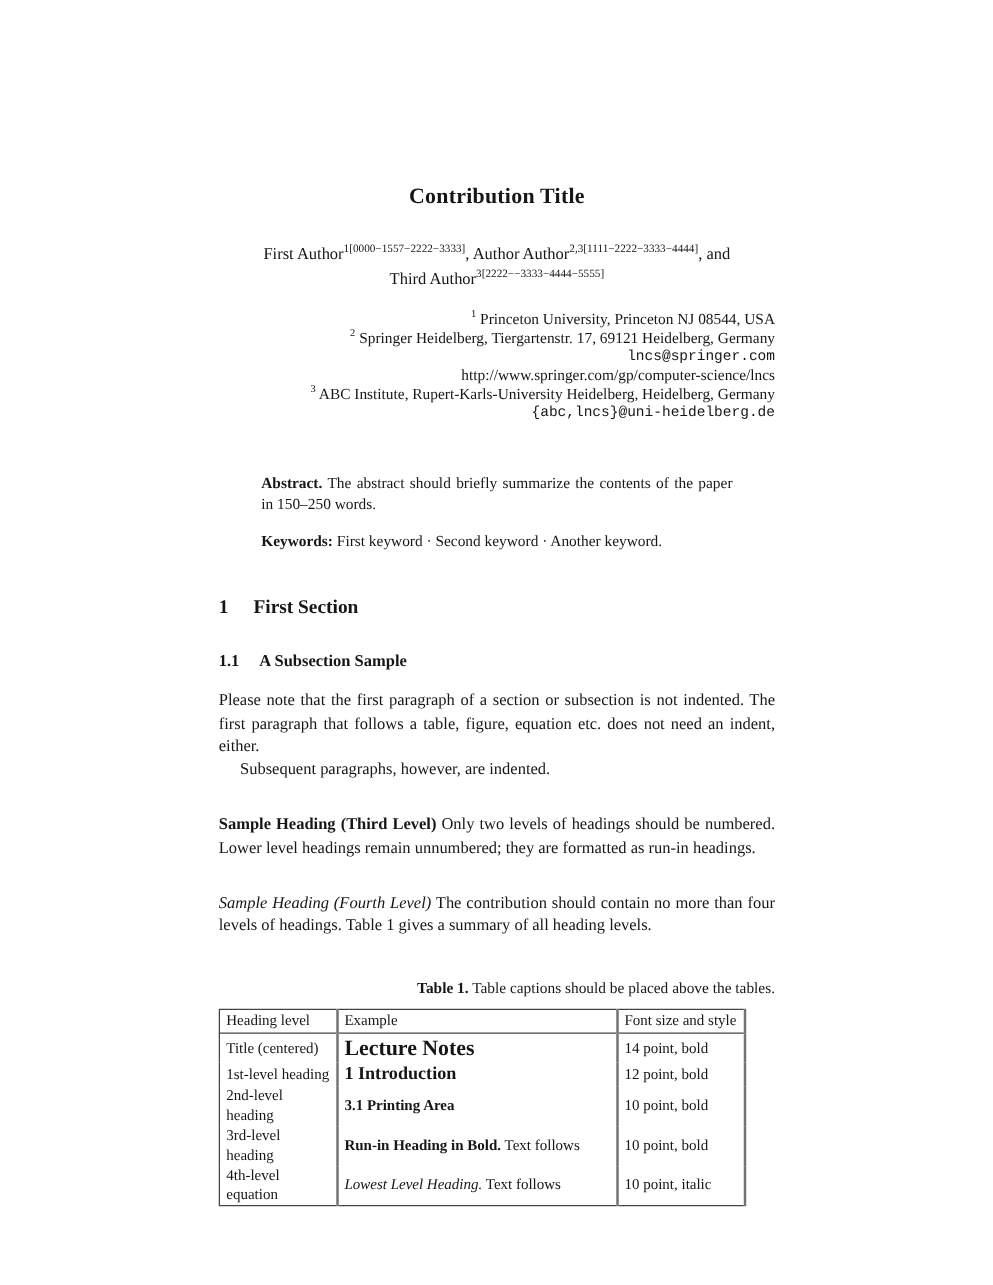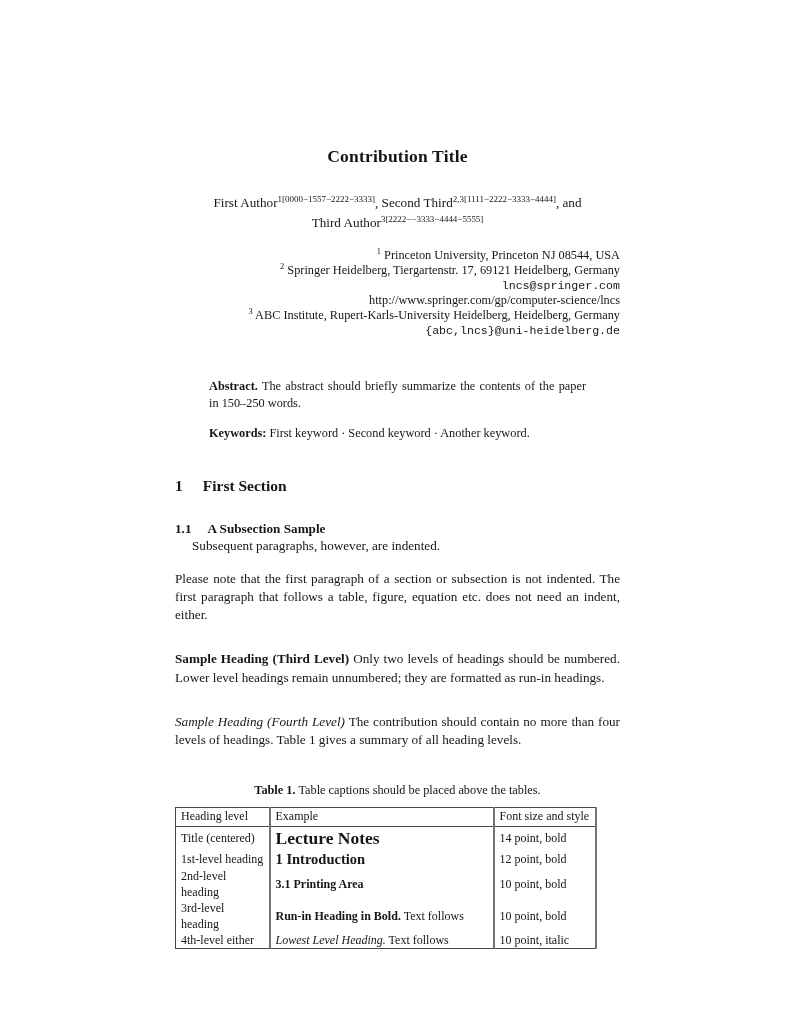--- a/index.html
+++ b/index.html
@@ -71,21 +71,21 @@
     line-height: 1.38;
     text-align: justify;
   }
   .para.indent { margin: 0; text-indent: 17px; }
   .runin { margin-top: 26px; }
   .runin .rh { font-weight: bold; }
   .runin .rh.italic { font-weight: normal; font-style: italic; }
   .caption {
     margin: 34px 0 0;
     font-size: 12.3px;
-    text-align: center;
+    text-align: right;
   }
   table.lncs-table {
     margin-top: 9px;
     border-collapse: collapse;
     table-layout: fixed;
     width: 420px;
     font-size: 12px;
   }
   table.lncs-table th, table.lncs-table td {
     border-left: 1px solid #444;
@@ -108,43 +108,43 @@
 </style>
 </head>
 <body>
 
 <div class="page">
 
   <h1 class="title">Contribution Title</h1>
 
   <div class="authors">
     <span>First Author</span><sup>1[0000−1557−2222−3333]</sup><span>, </span>
-    <span>Second Third</span><sup>2,3[1111−2222−3333−4444]</sup><span>, and</span><br>
+    <span>Author Author</span><sup>2,3[1111−2222−3333−4444]</sup><span>, and</span><br>
     <span>Third Author</span><sup>3[2222−−3333−4444−5555]</sup>
   </div>
 
   <div class="affils">
     <div class="affil"><sup>1</sup> <span>Princeton University, Princeton NJ 08544, USA</span></div>
     <div class="affil"><sup>2</sup> <span>Springer Heidelberg, Tiergartenstr. 17, 69121 Heidelberg, Germany</span></div>
     <div class="affil mono">lncs@springer.com</div>
     <div class="affil">http://www.springer.com/gp/computer-science/lncs</div>
     <div class="affil"><sup>3</sup> <span>ABC Institute, Rupert-Karls-University Heidelberg, Heidelberg, Germany</span></div>
     <div class="affil mono">{abc,lncs}@uni-heidelberg.de</div>
   </div>
 
   <p class="abstract"><b>Abstract.</b> <span>The abstract should briefly summarize the contents of the paper in 150–250 words.</span></p>
 
   <p class="keywords"><b>Keywords:</b> <span>First keyword · Second keyword · Another keyword.</span></p>
 
   <h2 class="section-h"><span class="secnum">1</span><span>First Section</span></h2>
 
   <h3 class="subsection-h"><span class="secnum">1.1</span><span>A Subsection Sample</span></h3>
 
+  <p class="para">Please note that the first paragraph of a section or subsection is not indented. The first paragraph that follows a table, figure, equation etc. does not need an indent, either.</p>
   <p class="para indent">Subsequent paragraphs, however, are indented.</p>
-  <p class="para">Please note that the first paragraph of a section or subsection is not indented. The first paragraph that follows a table, figure, equation etc. does not need an indent, either.</p>
 
   <p class="para runin"><span class="rh">Sample Heading (Third Level)</span><span> Only two levels of headings should be numbered. Lower level headings remain unnumbered; they are formatted as run-in headings.</span></p>
 
   <p class="para runin"><span class="rh italic">Sample Heading (Fourth Level)</span><span> The contribution should contain no more than four levels of headings. Table 1 gives a summary of all heading levels.</span></p>
 
   <p class="caption"><b>Table 1.</b> <span>Table captions should be placed above the tables.</span></p>
 
   <table class="lncs-table">
     <colgroup>
       <col style="width:94px">
@@ -173,20 +173,20 @@
         <td>2nd-level heading</td>
         <td><span class="ex-h2">3.1 Printing Area</span><span></span></td>
         <td>10 point, bold</td>
       </tr>
       <tr>
         <td>3rd-level heading</td>
         <td><b>Run-in Heading in Bold.</b><span> Text follows</span></td>
         <td>10 point, bold</td>
       </tr>
       <tr>
-        <td>4th-level either</td>
+        <td>4th-level equation</td>
         <td><i>Lowest Level Heading.</i><span> Text follows</span></td>
         <td>10 point, italic</td>
       </tr>
     </tbody>
   </table>
 
 </div>
 
 </body></html>

